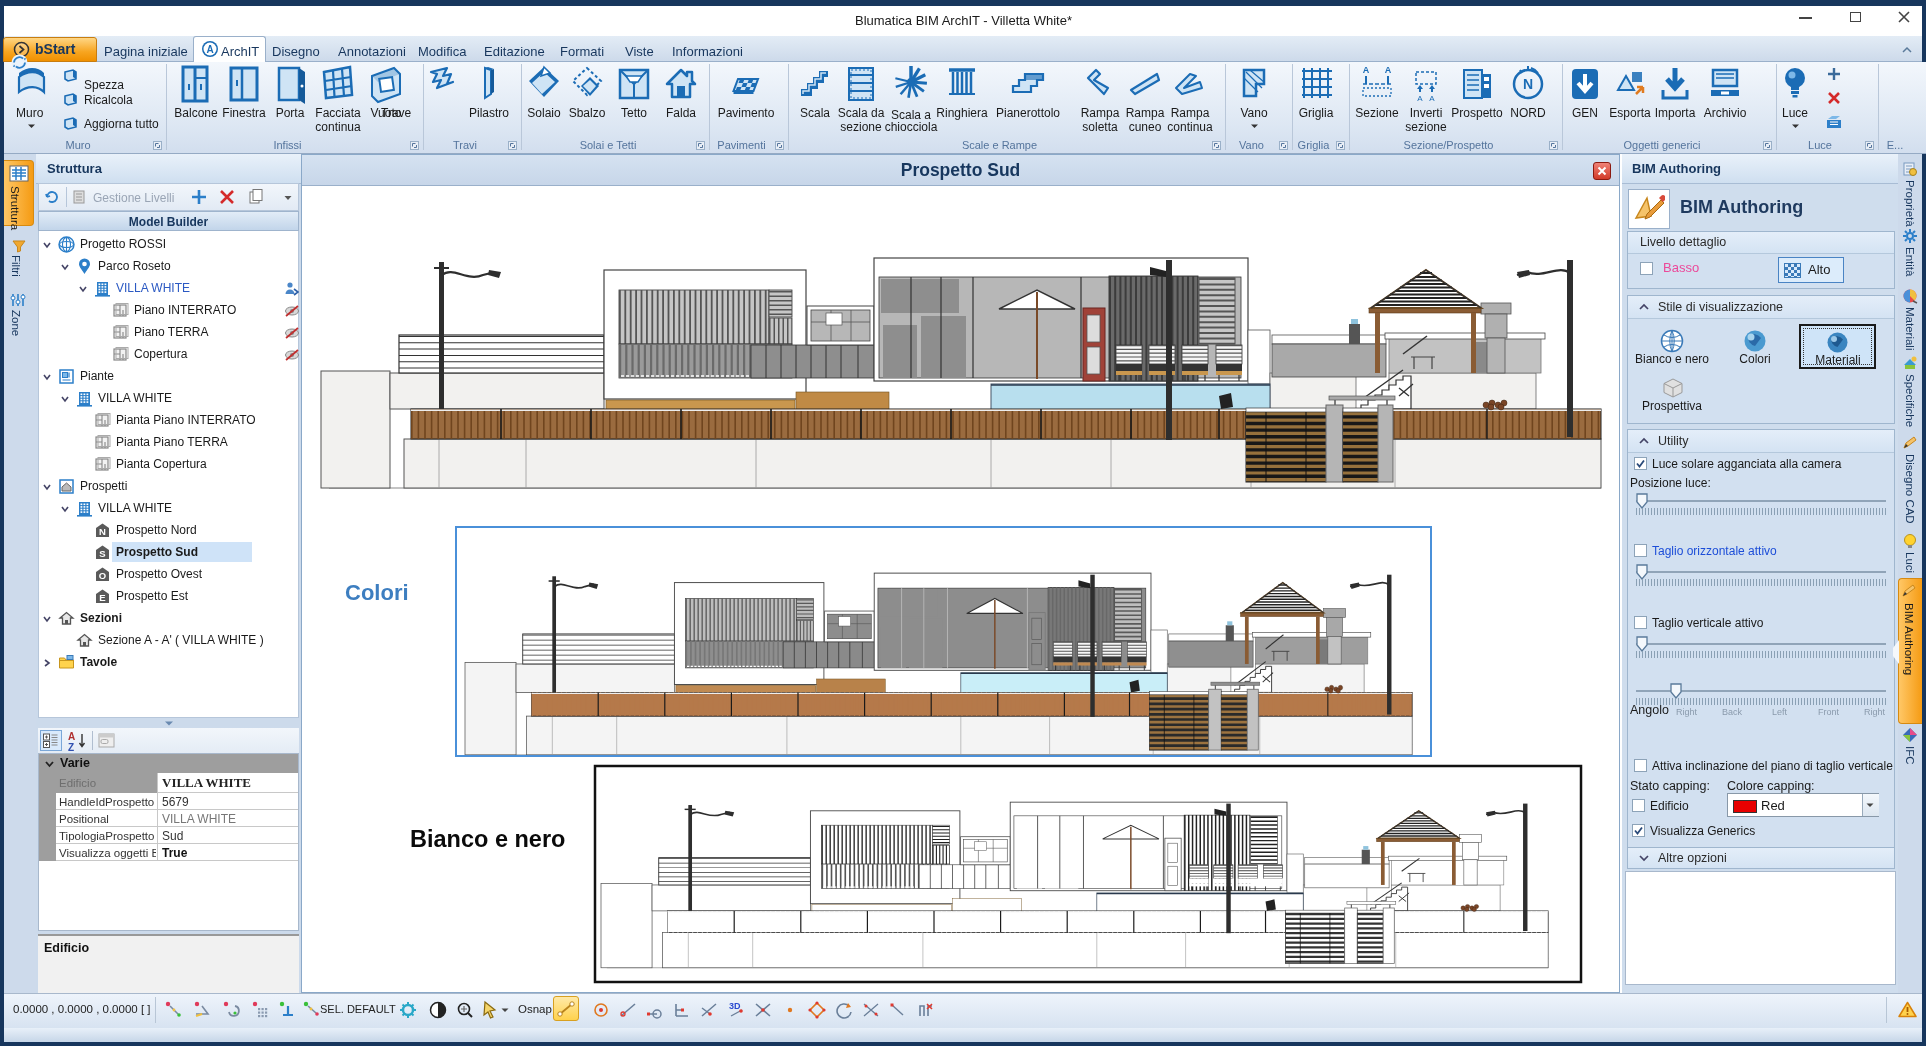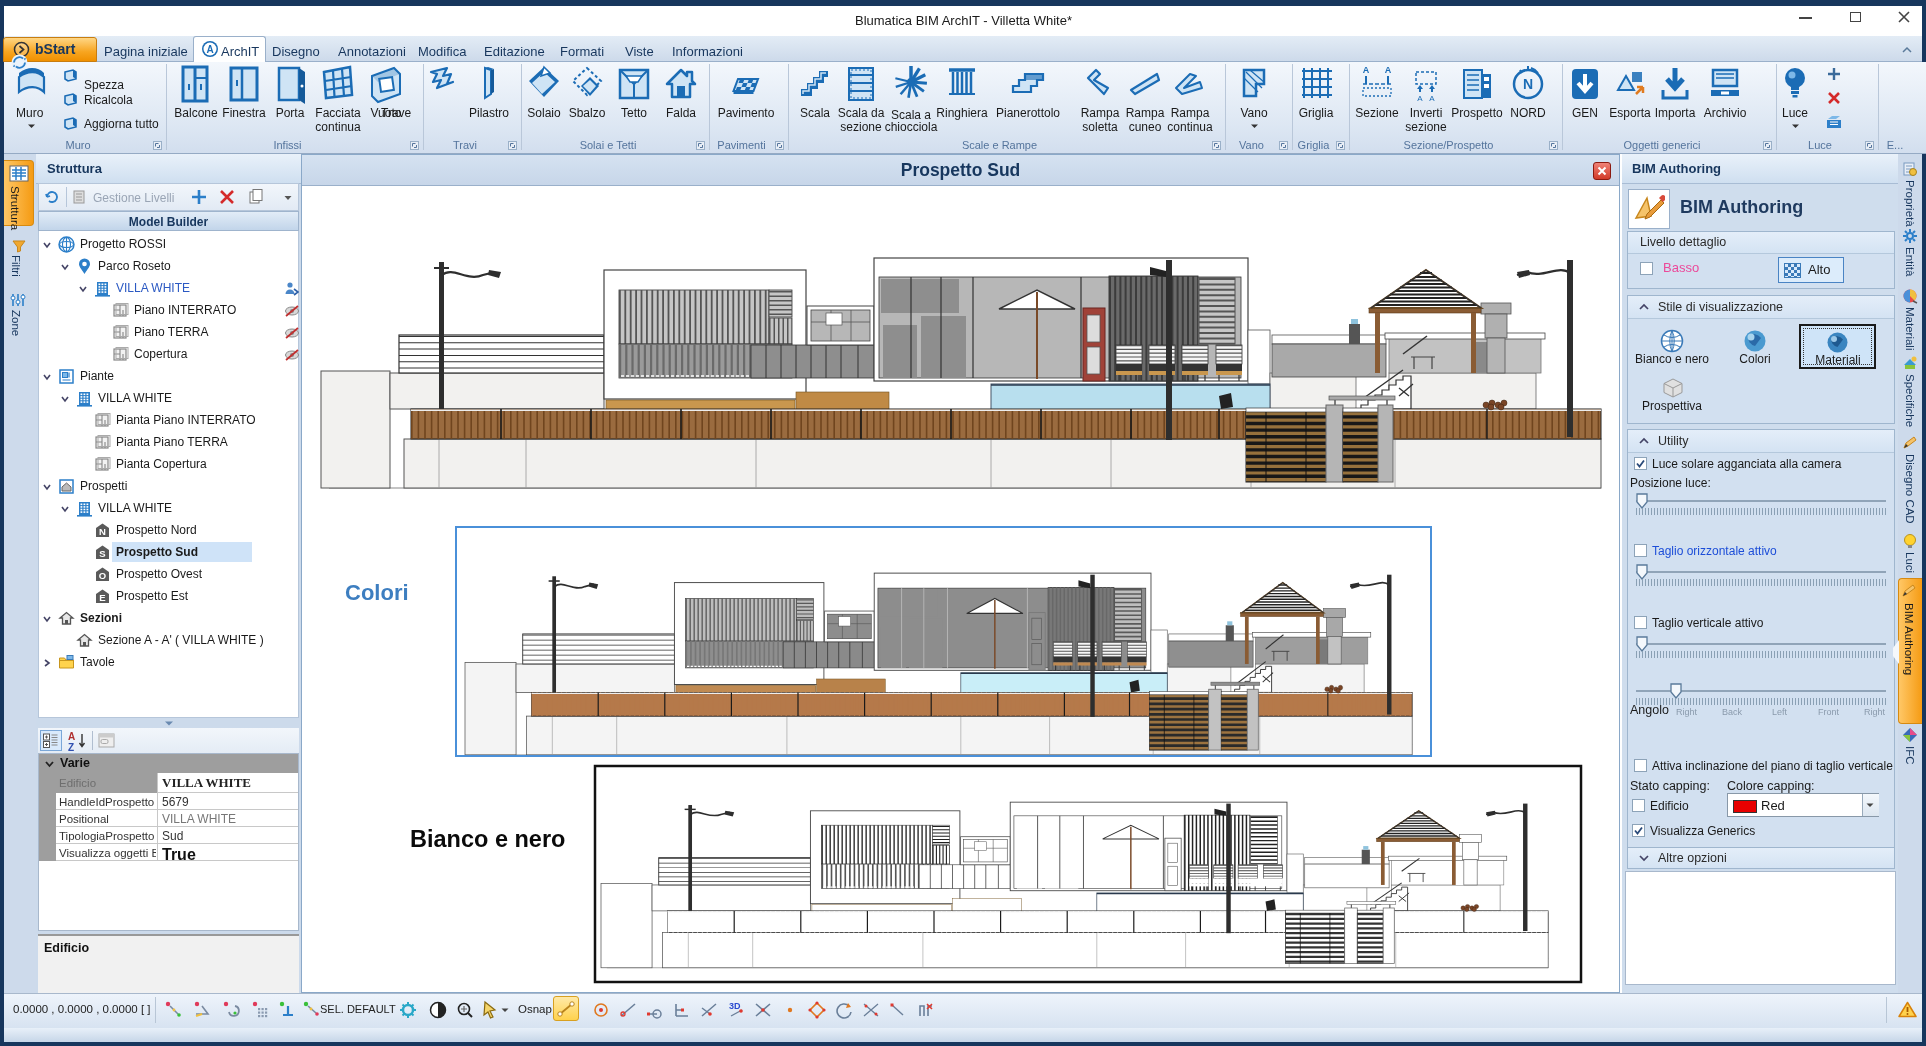--- a/index.html
+++ b/index.html
@@ -762,21 +762,21 @@
   </svg>
 <div class="a txt" style="left:98px;top:633px;font-size:12px;font-weight:normal;color:#1a1a1a">Sezione A - A' ( VILLA WHITE )</div>
 <svg class="a" style="left:42px;top:658px" width="10" height="10">
     <path d="M3 2 L7 5 L3 8" fill="none" stroke="#446" stroke-width="1.6"></path>
   </svg>
 <svg class="a" style="left:58px;top:654px" width="17" height="17" viewBox="0 0 17 17">
     <path d="M1.5 4 h5 l1.5 2 h7.5 v8 h-14 Z" fill="#ffd34d" stroke="#c8961d"></path>
     <path d="M1.5 6.5 h14" stroke="#c8961d"></path>
     <rect x="9" y="1.5" width="6" height="4" fill="#7db8e8" stroke="#3a7ab8"></rect>
   </svg>
-<div class="a txt" style="left:80px;top:655px;font-size:12px;font-weight:normal;color:#1a1a1a">Tavole</div>
+<div class="a txt" style="left:80px;top:655px;font-size:12px;font-weight:bold;color:#1a1a1a">Tavole</div>
 <div class="a" style="left:38px;top:718px;width:261px;height:10px;background:#ccdaeb"></div>
 <svg class="a" style="left:163px;top:720px" width="12" height="7">
     <path d="M2 1.5 L6 5.5 L10 1.5" fill="#6a8ab0"></path>
   </svg>
 <div class="a" style="left:38px;top:728px;width:261px;height:25px;background:linear-gradient(#f2f6fb,#e4ecf5)"></div>
 <div class="a" style="left:40px;top:730px;width:22px;height:21px;background:#d9eafc;border:1px solid #7aa7d8;box-sizing:border-box"></div>
 <svg class="a" style="left:43px;top:733px" width="16" height="15">
     <rect x="0.5" y="1" width="6" height="6" fill="#fff" stroke="#555"></rect>
     <path d="M2 4 h3 M3.5 2.5 v3" stroke="#555"></path>
     <rect x="0.5" y="8.5" width="6" height="6" fill="#fff" stroke="#555"></rect>
@@ -816,21 +816,21 @@
 <div class="a txt" style="left:162px;top:812px;font-size:12px;color:#777">VILLA WHITE</div>
 <div class="a" style="left:39px;top:827px;width:17px;height:17px;background:#9e9e9e"></div>
 <div class="a" style="left:56px;top:827px;width:101px;height:17px;background:#fff;border-bottom:1px solid #c8c8c8;box-sizing:border-box"></div>
 <div class="a txt" style="left:59px;top:830px;width:97px;overflow:hidden;font-size:11.5px;color:#333">TipologiaProspetto</div>
 <div class="a" style="left:157px;top:827px;width:141px;height:17px;background:#fff;border-bottom:1px solid #c8c8c8;border-left:1px solid #c8c8c8;box-sizing:border-box"></div>
 <div class="a txt" style="left:162px;top:829px;font-size:12px;color:#333">Sud</div>
 <div class="a" style="left:39px;top:844px;width:17px;height:17px;background:#9e9e9e"></div>
 <div class="a" style="left:56px;top:844px;width:101px;height:17px;background:#fff;border-bottom:1px solid #c8c8c8;box-sizing:border-box"></div>
 <div class="a txt" style="left:59px;top:847px;width:97px;overflow:hidden;font-size:11.5px;color:#333">Visualizza oggetti BI</div>
 <div class="a" style="left:157px;top:844px;width:141px;height:17px;background:#fff;border-bottom:1px solid #c8c8c8;border-left:1px solid #c8c8c8;box-sizing:border-box"></div>
-<div class="a txt" style="left:162px;top:846px;font-size:16px;font-weight:bold;color:#111">True</div>
+<div class="a txt" style="left:162px;top:846px;font-size:12px;font-weight:bold;color:#111">True</div>
 <div class="a" style="left:38px;top:934px;width:261px;height:59px;background:#f1f1f1;border-top:2px solid #999"></div>
 <div class="a txt" style="left:44px;top:941px;font-size:12.5px;font-weight:bold;color:#111">Edificio</div>
 <div class="a" style="left:1622px;top:154px;width:276px;height:839px;background:#cfdded"></div>
 <div class="a hdrbar" style="left:1622px;top:154px;width:276px;height:29px"></div>
 <div class="a txt" style="left:1632px;top:161px;font-size:13px;font-weight:bold;color:#17365d">BIM Authoring</div>
 <div class="a" style="left:1628px;top:189px;width:42px;height:40px;background:#fff;border:1px solid #9ab0ca;box-sizing:border-box"></div>
 <svg class="a" style="left:1633px;top:194px" width="32" height="30" viewBox="0 0 32 30">
     <path d="M3 24 L14 4 L18 22 Z" fill="#f5c36a" stroke="#c8871d" stroke-width="1.5"></path>
     <path d="M28 6 L14 20 l-2 5 l5 -2 L31 9 Z" fill="#e89b3a" stroke="#a86a10" stroke-width="1"></path>
     <path d="M26 4 l4 4 l2 -2 a2.5 2.5 0 0 0 -4 -4 Z" fill="#d84a3a"></path>

